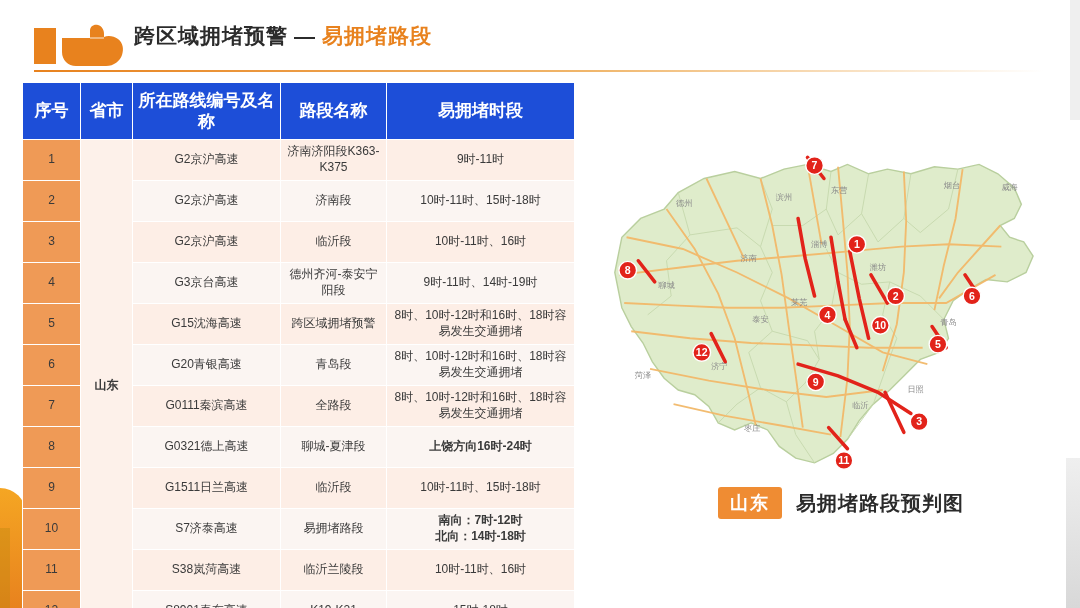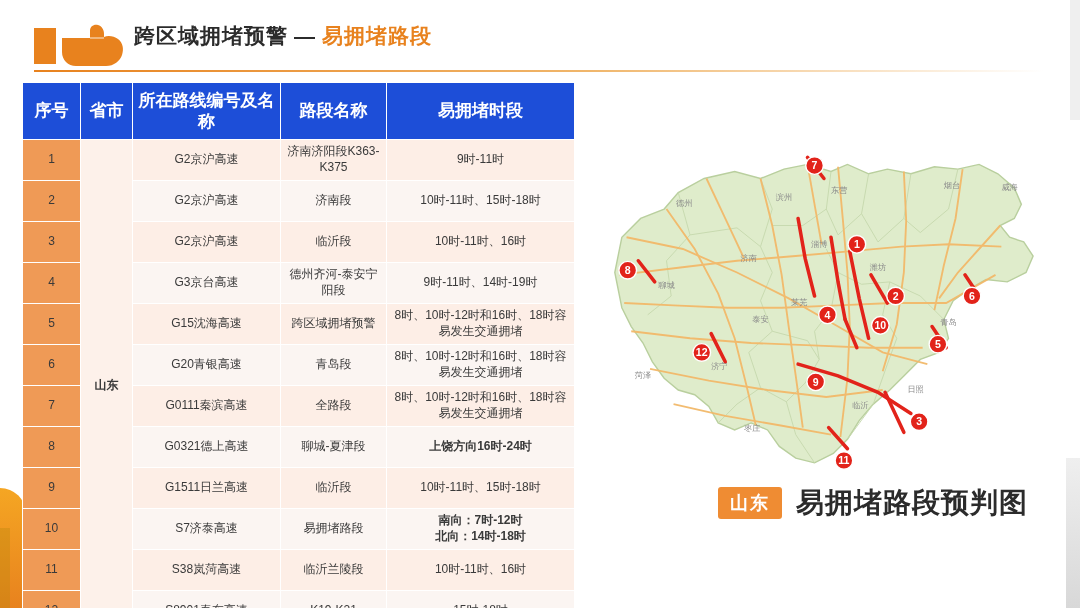--- a/index.html
+++ b/index.html
@@ -187,21 +187,21 @@
     background: #ef8c33;
     color: #ffffff;
     font-size: 18px;
     font-weight: bold;
     padding: 4px 12px;
     border-radius: 3px;
     letter-spacing: 2px;
   }
   .cap-text {
     margin-left: 14px;
-    font-size: 28px;
+    font-size: 20px;
     font-weight: bold;
     color: #2b2b2b;
     letter-spacing: 1px;
   }
   .mk {
     fill: #ffffff;
     font-size: 9px;
     font-weight: bold;
     font-family: "Liberation Sans", sans-serif;
     text-anchor: middle;

